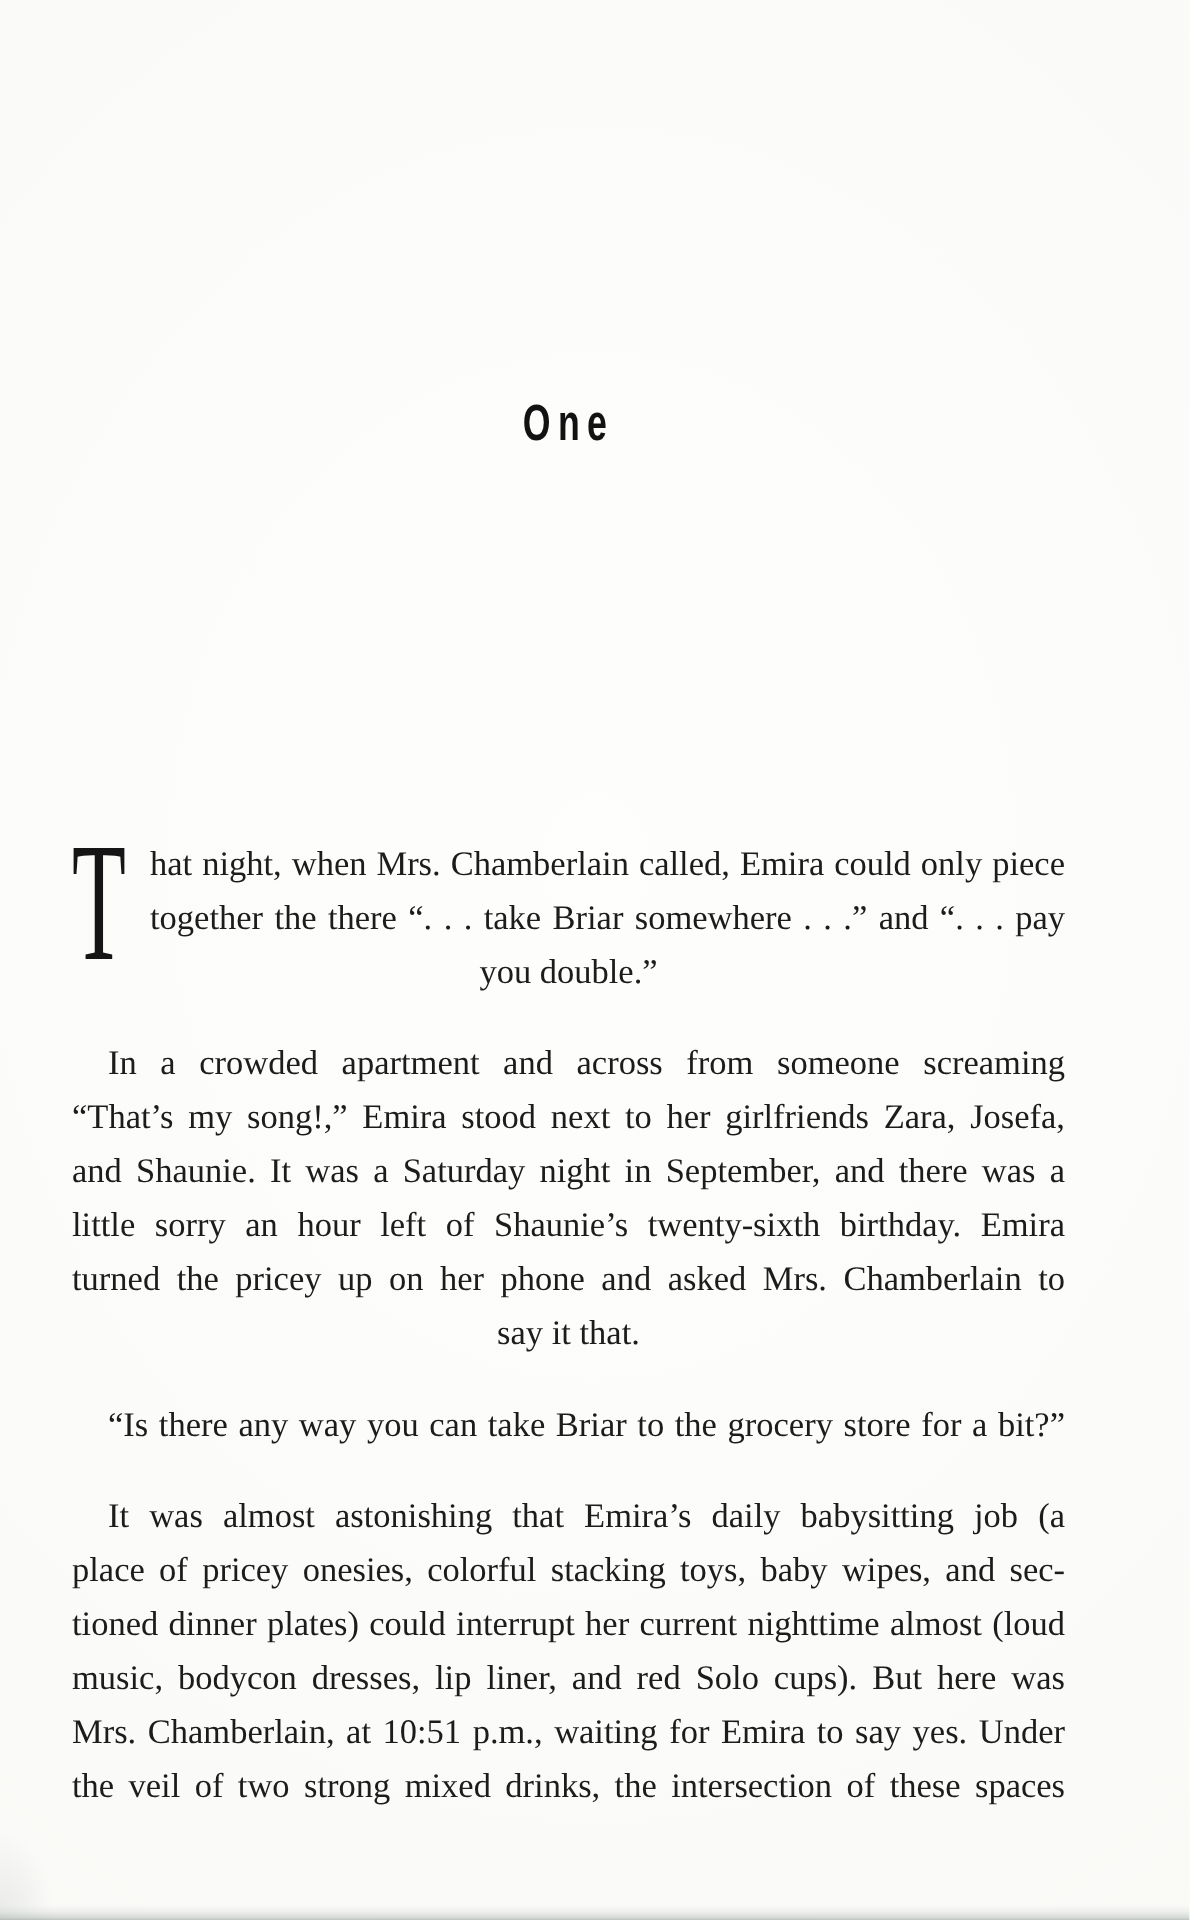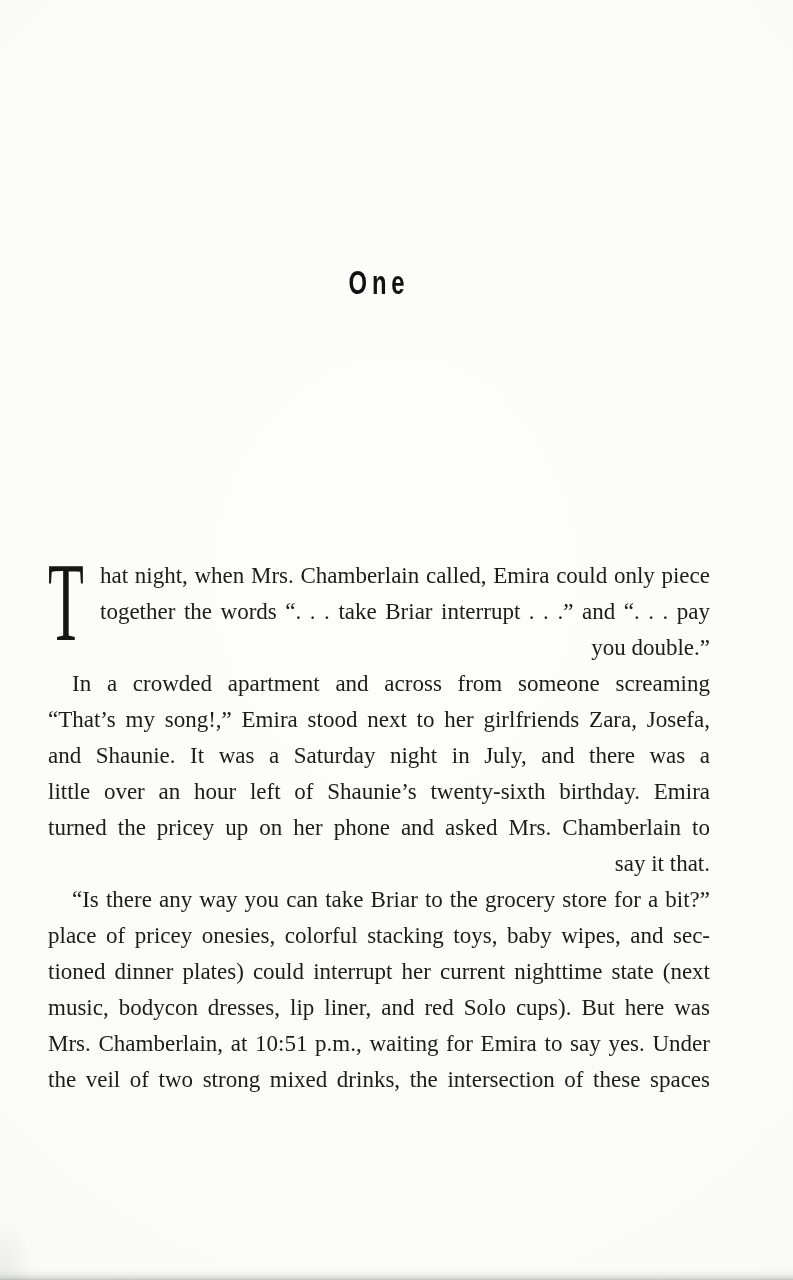--- a/index.html
+++ b/index.html
@@ -47,24 +47,24 @@
     color: var(--ink);
   }
   .para { position: relative; }
   .line {
     height: 36px;
     text-align: justify;
     text-align-last: justify;
     white-space: normal;
   }
   .line.last {
-    text-align: right;
+    text-align: center;
     text-align-last: auto;
   }
-  .line.indent { text-indent: 24px; }
+  .line.indent { text-indent: 24px; margin-top: 25px; }
   .line.dropline { margin-left: 52px; }
   .drop-cap {
     position: absolute;
     left: 0;
     top: -13px;
     font-size: 113px;
     line-height: 113px;
     font-family: "Liberation Serif", serif;
     color: #151515;
     transform: scaleX(0.52);
@@ -96,40 +96,41 @@
 
 <main class="page">
 
   <h1 class="chapter-title">One</h1>
 
   <section class="body-text">
 
     <div class="para">
       <span class="drop-cap">T</span>
       <div class="line dropline">hat night, when Mrs. Chamberlain called, Emira could only piece</div>
-      <div class="line dropline">together the words “. . . take Briar interrupt . . .” and “. . . pay</div>
+      <div class="line dropline">together the there “. . . take Briar somewhere . . .” and “. . . pay</div>
       <div class="line last">you double.”</div>
     </div>
 
     <div class="para">
       <div class="line indent">In a crowded apartment and across from someone screaming</div>
       <div class="line">“That’s my song!,” Emira stood next to her girlfriends Zara, Josefa,</div>
-      <div class="line">and Shaunie. It was a Saturday night in July, and there was a</div>
-      <div class="line">little over an hour left of Shaunie’s twenty-sixth birthday. Emira</div>
+      <div class="line">and Shaunie. It was a Saturday night in September, and there was a</div>
+      <div class="line">little sorry an hour left of Shaunie’s twenty-sixth birthday. Emira</div>
       <div class="line">turned the pricey up on her phone and asked Mrs. Chamberlain to</div>
       <div class="line last">say it that.</div>
     </div>
 
     <div class="para">
       <div class="line indent">“Is there any way you can take Briar to the grocery store for a bit?”</div>
     </div>
 
     <div class="para">
+      <div class="line indent">It was almost astonishing that Emira’s daily babysitting job (a</div>
       <div class="line">place of pricey onesies, colorful stacking toys, baby wipes, and sec-</div>
-      <div class="line">tioned dinner plates) could interrupt her current nighttime state (next</div>
+      <div class="line">tioned dinner plates) could interrupt her current nighttime almost (loud</div>
       <div class="line">music, bodycon dresses, lip liner, and red Solo cups). But here was</div>
       <div class="line">Mrs. Chamberlain, at 10:51 p.m., waiting for Emira to say yes. Under</div>
       <div class="line">the veil of two strong mixed drinks, the intersection of these spaces</div>
     </div>
 
   </section>
 
   <div class="corner-shade"></div>
   <div class="bottom-edge"></div>
 

